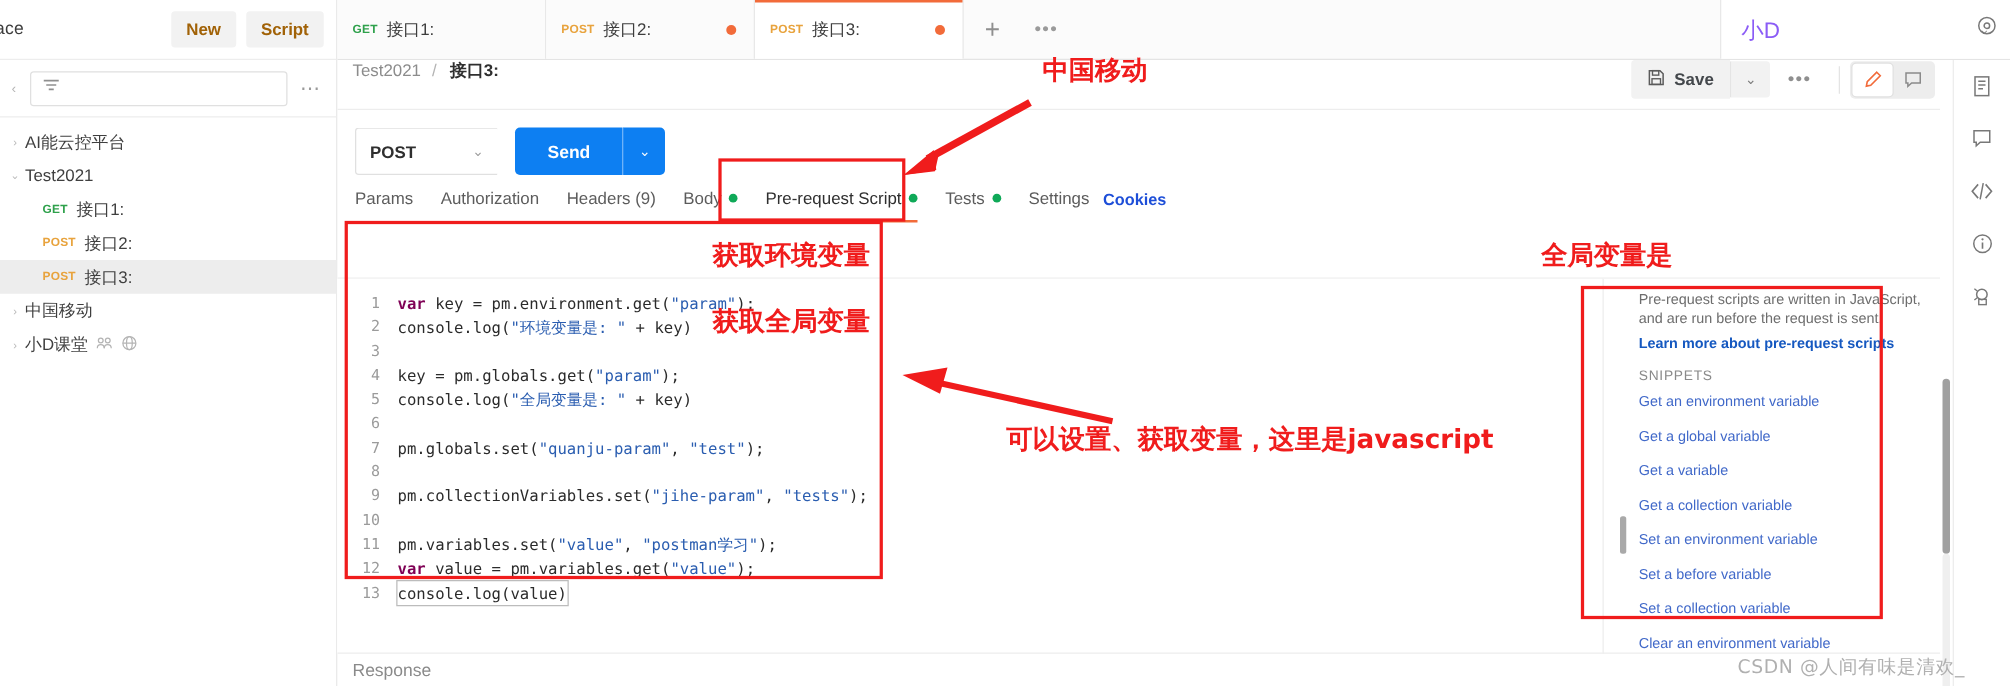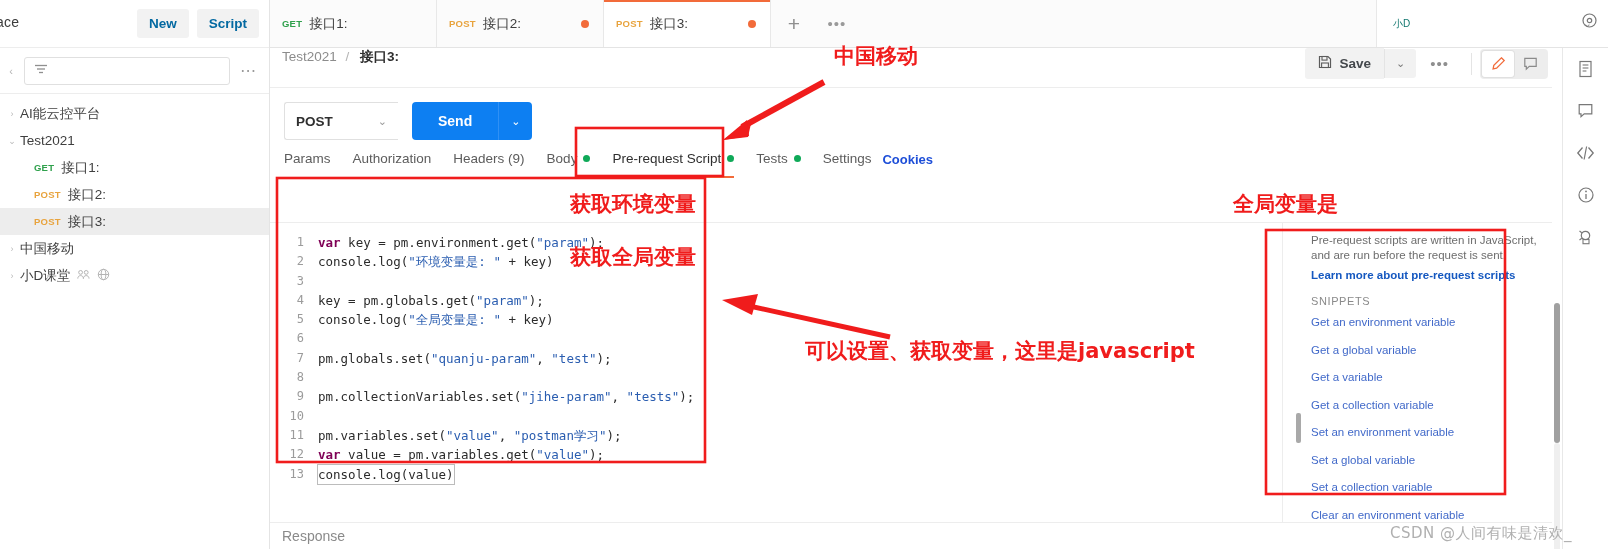--- a/index.html
+++ b/index.html
@@ -20,21 +20,21 @@
   }
   .sb-top {
     height: 48px; display: flex; align-items: center; justify-content: flex-end;
     padding-right: 10px; border-bottom: 1px solid #ededed; position: relative;
   }
   .ws-name {
     position: absolute; left: -4px; top: 14px;
     font-size: 14px; color: #3c3c3c; letter-spacing: .2px;
   }
   .sb-btn {
-    font-size: 13.5px; color: #0369a1; background: #f2f2f2;
+    font-size: 13.5px; color: #a16207; background: #f2f2f2;
     border: none; border-radius: 3px; padding: 7px 12px; margin-left: 8px;
     cursor: pointer; font-family: inherit; font-weight: 600;
   }
   .sb-filter-row {
     height: 46px; display: flex; align-items: center; padding: 0 8px 0 4px; gap: 6px;
     border-bottom: 1px solid #ededed;
   }
   .sb-caret { width: 14px; text-align:center; color:#b5b5b5; font-size: 11px; }
   .filter-box {
     flex: 1; height: 28px; border: 1px solid #e0e0e0; border-radius: 3px;
@@ -85,21 +85,21 @@
   }
   .tab-dots {
     width: 40px; display:flex; align-items:center; justify-content:center;
     font-size: 15px; color: #9a9a9a; cursor:pointer; letter-spacing: 1px;
   }
   .tabbar-spacer { flex: 1; }
   .user-chip {
     width: 232px; border-left: 1px solid #e8e8e8; display:flex; align-items:center;
     justify-content: space-between; padding: 0 16px; background:#fff; cursor:pointer;
   }
-  .user-name { font-size: 10px; color: #0f766e; }
+  .user-name { font-size: 18px; color: #8b5cf6; }
   .chev { color: #9a9a9a; font-size: 11px; }
 
   
   .rail {
     position: absolute; right: 0; top: 48px; width: 46px; height: 501px;
     background: #fff; border-left: 1px solid #e8e8e8;
     display: flex; flex-direction: column; align-items: center; padding-top: 12px; gap: 24px;
   }
   .rail-ico { color: #787878; cursor: pointer; line-height: 0; }
   .rail-top-ico {
@@ -445,21 +445,21 @@
         <div class="doc-body">
           <div class="doc-desc">Pre-request scripts are written in JavaScript, and are run before the request is sent.</div>
           <div class="doc-learn">Learn more about pre-request scripts</div>
           <div class="snip-title">SNIPPETS</div>
           <div id="snips-host">
               <div class="snip">Get an environment variable</div>
               <div class="snip">Get a global variable</div>
               <div class="snip">Get a variable</div>
               <div class="snip">Get a collection variable</div>
               <div class="snip">Set an environment variable</div>
-              <div class="snip">Set a global variable</div>
+              <div class="snip">Set a before variable</div>
               <div class="snip">Set a collection variable</div>
               <div class="snip">Clear an environment variable</div>
             </div>
         </div>
       </div>
     </div>
 
     <div class="response-bar">
       <span class="response-label">Response</span>
     </div>

